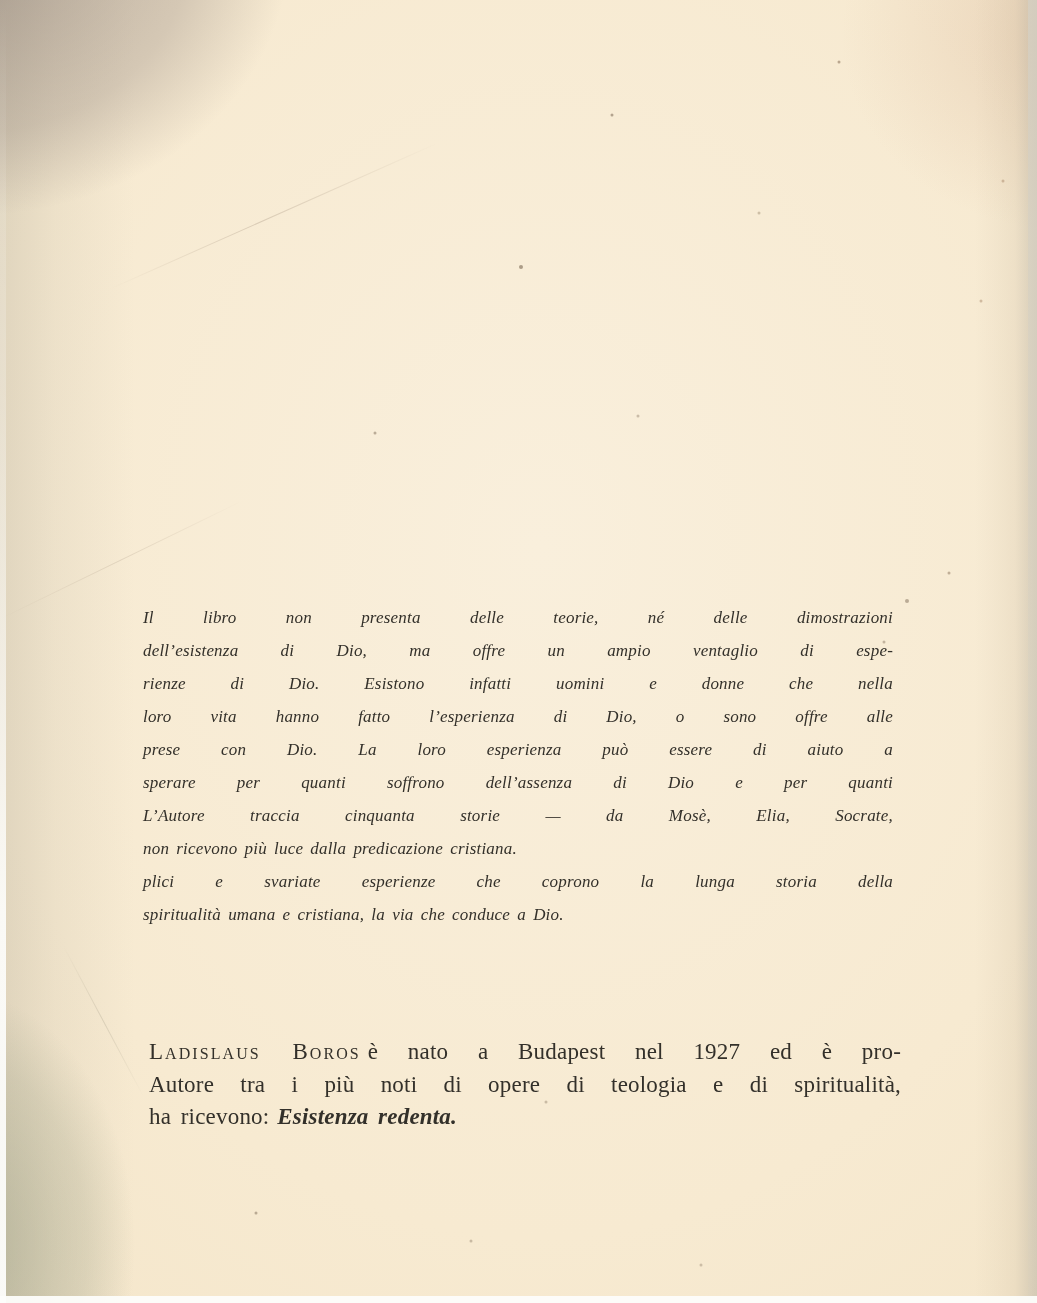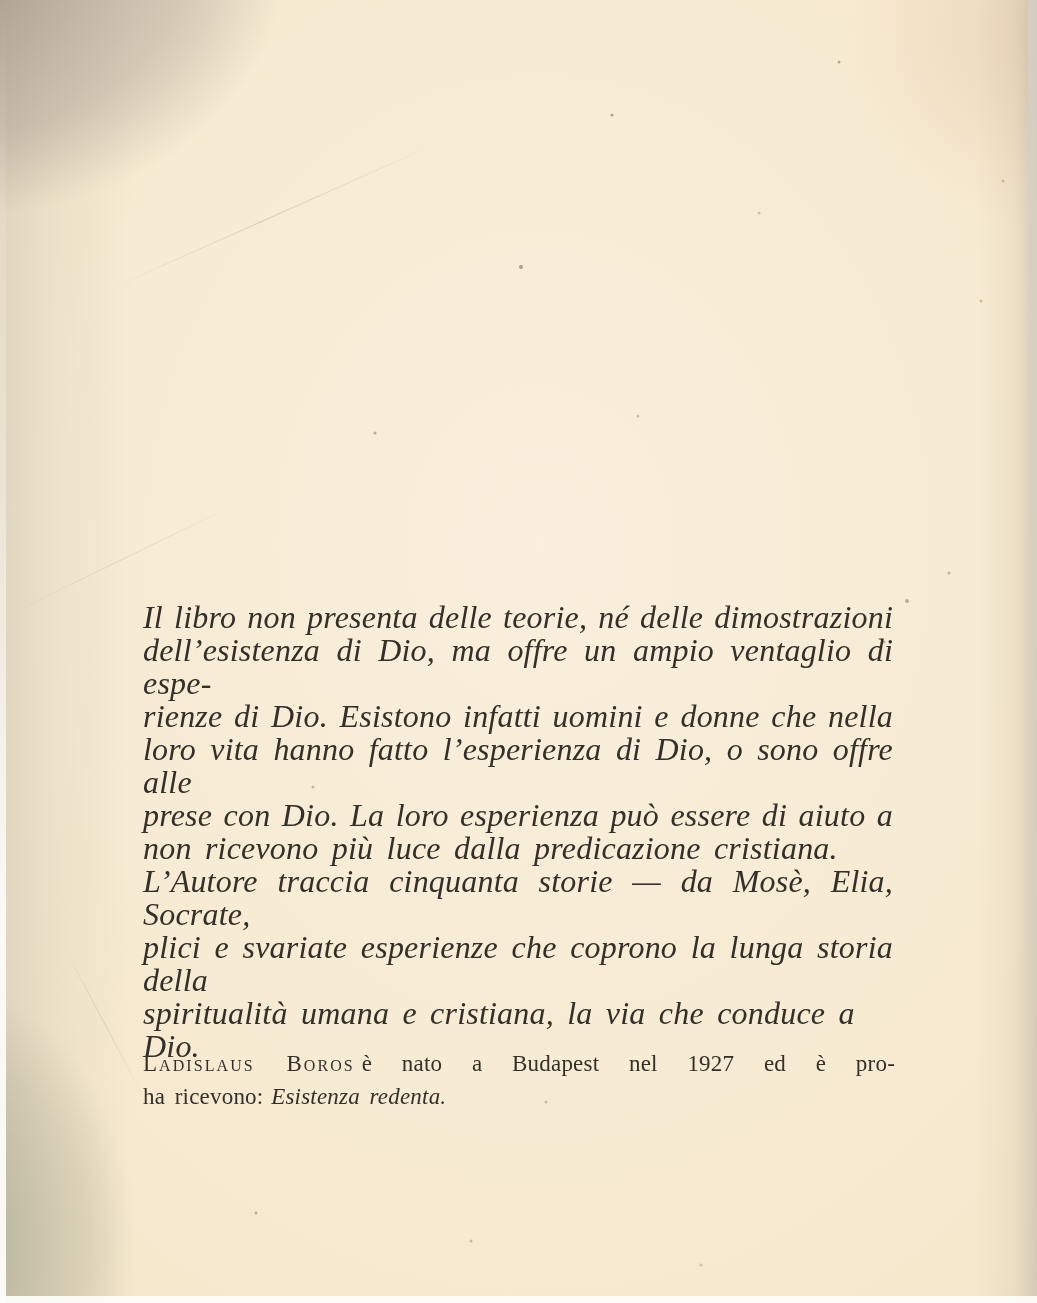--- a/index.html
+++ b/index.html
@@ -86,48 +86,47 @@
       1002px 180px 0 0.5px rgba(140,100,70,0.35),
       470px 1240px 0 0.5px rgba(96,76,56,0.30),
       700px 1264px 0 0.5px rgba(96,76,56,0.28);
     pointer-events: none;
   }
   
   .blurb {
     position: absolute;
     left: 143px; top: 601px; width: 750px;
     font-style: italic;
-    font-size: 32px;
+    font-size: 17px;
     line-height: 33px;
     letter-spacing: 0.2px;
   }
   .author {
     position: absolute;
-    left: 143px; top: 1036px; width: 752px;
+    left: 149px; top: 1036px; width: 752px;
     font-size: 23px;
     line-height: 32.5px;
     letter-spacing: 0.2px;
-    margin-top: 12px;
   }
   .line {
     text-align: justify;
     text-align-last: justify;
     white-space: normal;
   }
   .line.end {
     text-align: left;
     text-align-last: left;
     word-spacing: 0.16em;
   }
   .sc {
     font-variant: small-caps;
     letter-spacing: 0.09em;
     margin-right: 0.30em;
   }
-  .ital { font-style: italic; }
+  .ital { font-style: italic; font-weight: bold; }
   .title-prefix { margin-right: 0.34em; }
 </style>
 </head>
 <body>
 
 <div class="page">
 
   <div class="crease crease-1"></div>
   <div class="crease crease-2"></div>
   <div class="crease crease-3"></div>
@@ -135,28 +134,30 @@
   <div class="edge-left"></div>
   <div class="edge-right"></div>
   <div class="edge-bottom"></div>
 
   <div class="blurb">
     <div class="line">Il libro non presenta delle teorie, né delle dimostrazioni</div>
     <div class="line">dell’esistenza di Dio, ma offre un ampio ventaglio di espe-</div>
     <div class="line">rienze di Dio. Esistono infatti uomini e donne che nella</div>
     <div class="line">loro vita hanno fatto l’esperienza di Dio, o sono offre alle</div>
     <div class="line">prese con Dio. La loro esperienza può essere di aiuto a</div>
+    <div class="line">sperare per quanti soffrono dell’assenza di Dio e per quanti</div>
+    <div class="line">L’Autore traccia cinquanta storie — da Mosè, Elia, Socrate,</div>
     <div class="line end">non ricevono più luce dalla predicazione cristiana.</div>
-    <div class="line">L’Autore traccia cinquanta storie — da Mosè, Elia, Socrate,</div>
     <div class="line">plici e svariate esperienze che coprono la lunga storia della</div>
     <div class="line end">spiritualità umana e cristiana, la via che conduce a Dio.</div>
   </div>
 
   <div class="author">
     <div class="line">
       <span class="sc">Ladislaus Boros</span><span>è nato a Budapest nel 1927 ed è pro-</span>
     </div>
+    <div class="line">Autore tra i più noti di opere di teologia e di spiritualità,</div>
     <div class="line end">
       <span class="title-prefix">ha ricevono:</span><span class="ital">Esistenza redenta.</span>
     </div>
   </div>
 
 </div>
 
 </body></html>

